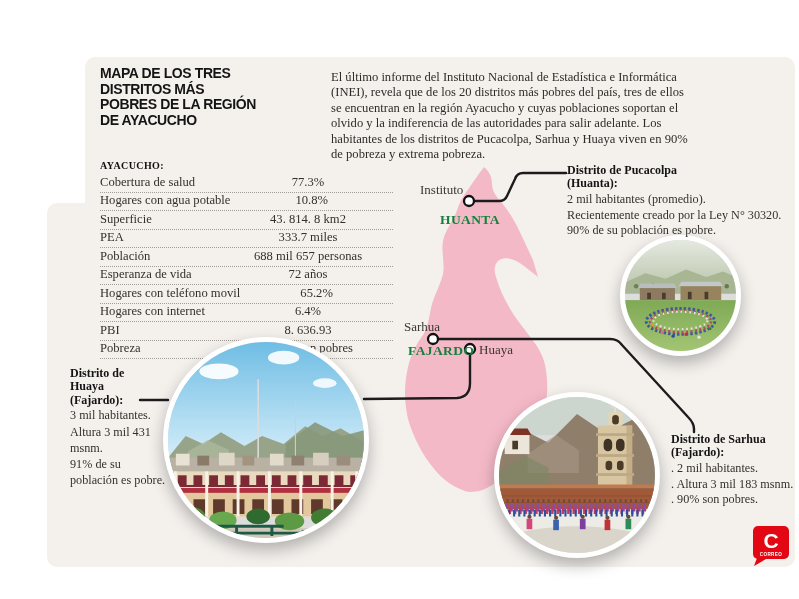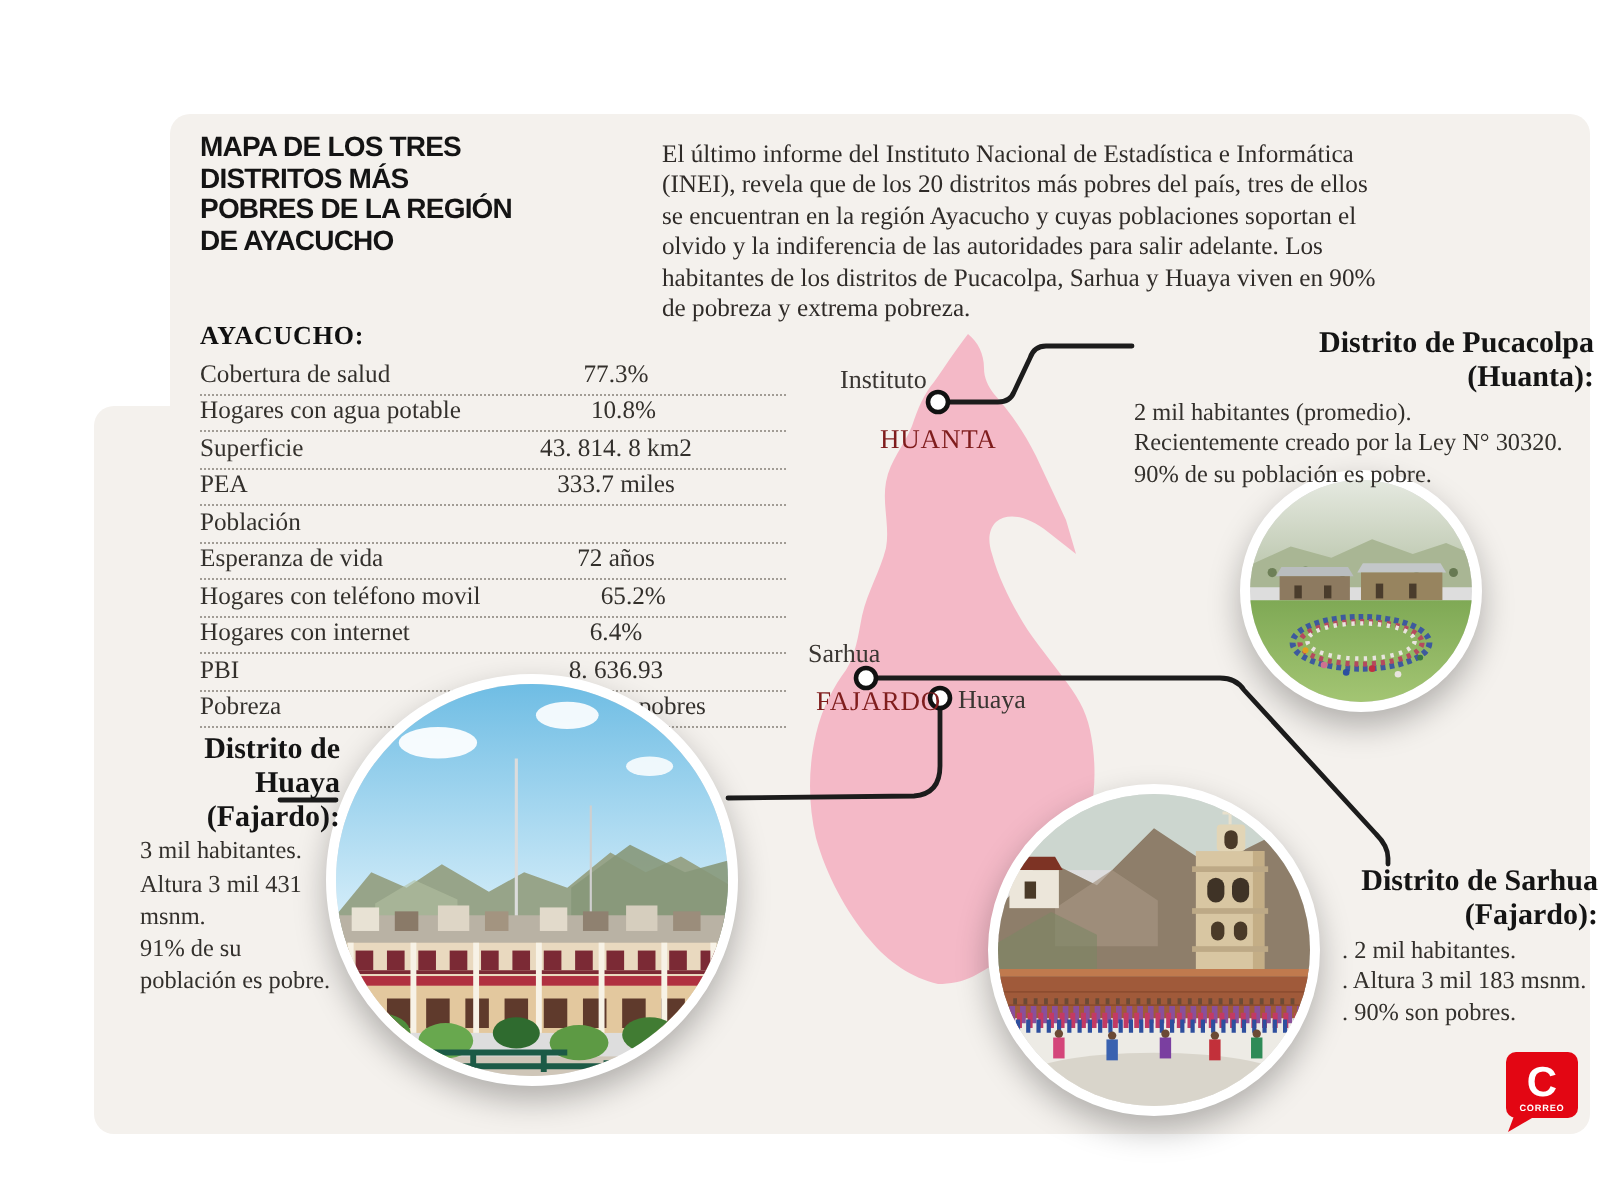--- a/index.html
+++ b/index.html
@@ -10,38 +10,38 @@
   #card-main{left:85px;top:57px;width:710px;height:510px;}
   #card-ext{left:47px;top:203px;width:330px;height:364px;}
   .overlay{position:absolute;left:0;top:0;width:799px;height:599px;pointer-events:none;}
   .title{position:absolute;left:100px;top:66px;width:238px;
          font-family:"Liberation Sans","DejaVu Sans",sans-serif;
          font-weight:800;font-size:14px;line-height:1.12;letter-spacing:-0.4px;
          color:#141414;white-space:pre-line;}
   .intro{position:absolute;left:331px;top:70px;width:364px;
          font-size:12.6px;line-height:1.23;color:#2f2b28;}
   .stats{position:absolute;left:100px;top:160px;width:293px;}
-  .stats-heading{font-weight:bold;font-size:13px;letter-spacing:.4px;color:#101010;margin-bottom:3px;}
+  .stats-heading{font-weight:bold;font-size:10px;letter-spacing:.4px;color:#101010;margin-bottom:3px;}
   .stats-row{display:flex;align-items:flex-end;border-bottom:1px dotted #a19c95;
              padding:1px 0 2px 0;font-size:12.6px;color:#33302c;height:14.5px;}
   .stats-label{flex:1;white-space:nowrap;}
   .stats-value{width:170px;text-align:center;white-space:nowrap;}
   .maplabel{position:absolute;font-size:13px;color:#3a3632;}
-  .maplabel.bold{font-weight:normal;font-size:13.5px;letter-spacing:.4px;color:#7f1d1d;}
+  .maplabel.bold{font-weight:bold;font-size:13.5px;letter-spacing:.4px;color:#15803d;}
   .photo{position:absolute;border-radius:50%;border:5px solid #ffffff;box-sizing:border-box;
          overflow:hidden;background:#dddddd;box-shadow:0 7px 16px rgba(0,0,0,.28);}
   #photo-huaya{left:163px;top:337px;width:206px;height:206px;}
   #photo-pucacolpa{left:620px;top:235px;width:121px;height:121px;}
   #photo-sarhua{left:494px;top:392px;width:166px;height:166px;}
   .photo svg{display:block;width:100%;height:100%;}
   .callout{position:absolute;}
   #callout-pucacolpa{left:567px;top:164px;width:230px;}
   #callout-huaya{left:70px;top:367px;width:100px;}
   #callout-sarhua{left:671px;top:433px;width:128px;}
-  .callout-title{font-weight:bold;font-size:15px;line-height:1.12;color:#141414;white-space:pre-line;text-align:right;}
+  .callout-title{font-weight:bold;font-size:12px;line-height:1.12;color:#141414;white-space:pre-line;}
   .callout-line{font-size:12.2px;line-height:1.2;color:#33302c;margin-top:1px;}
   #callout-huaya .callout-line{line-height:1.28;}
   .logo{position:absolute;left:749px;top:524px;width:44px;height:44px;}
 </style>
 </head>
 <body>
 
 <div class="stage">
 
   <div class="card" id="card-main"></div>
@@ -93,20 +93,21 @@
     <div class="stats-row">
       <span class="stats-label">Superficie</span>
       <span class="stats-value">43. 814. 8 km2</span>
     </div>
     <div class="stats-row">
       <span class="stats-label">PEA</span>
       <span class="stats-value">333.7 miles</span>
     </div>
     <div class="stats-row">
       <span class="stats-label">Población</span>
+      <span class="stats-value">688 mil 657 personas</span>
     </div>
     <div class="stats-row">
       <span class="stats-label">Esperanza de vida</span>
       <span class="stats-value">72 años</span>
     </div>
     <div class="stats-row">
       <span class="stats-label">Hogares con teléfono movil</span>
       <span class="stats-value">65.2%</span>
     </div>
     <div class="stats-row">

